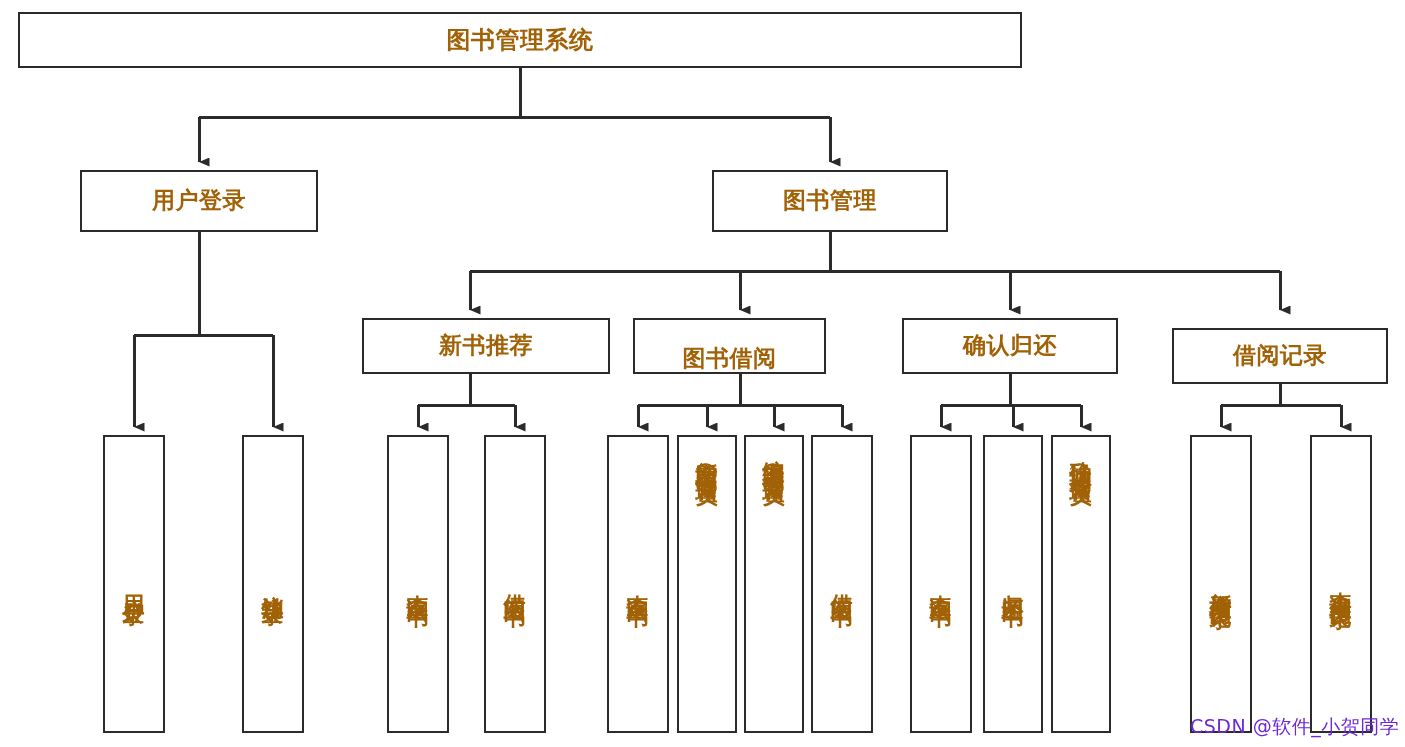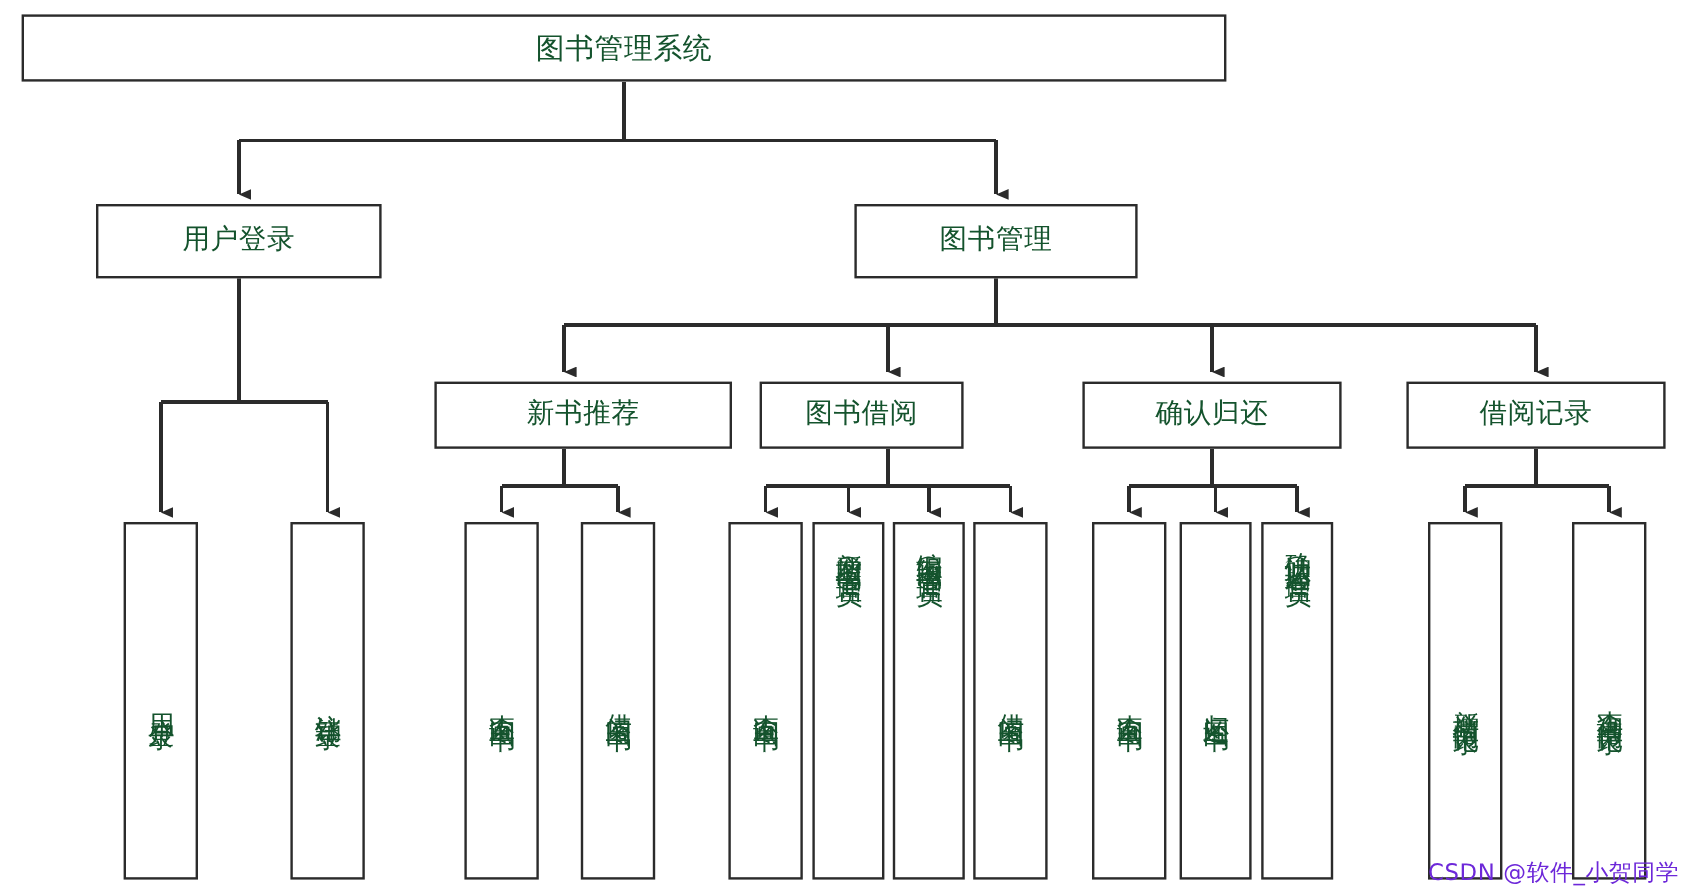--- a/index.html
+++ b/index.html
@@ -25,22 +25,23 @@
     pointer-events: none;
   }
   .node {
     position: absolute;
     box-sizing: border-box;
     border: 2.5px solid #2b2b2b;
     background: #ffffff;
     display: flex;
     align-items: center;
     justify-content: center;
-    color: #14532d;
+    color: #a16207;
     text-align: center;
+    font-weight: bold;
   }
   .node-label {
     display: block;
     line-height: 1.18;
     letter-spacing: 0.5px;
     white-space: nowrap;
   }
   
   .node.horiz .node-label {
     font-size: 23px;
@@ -141,27 +142,27 @@
   <div class="node horiz" style="left:80px; top:170px; width:238px; height:62px;">
     <span class="node-label">用户登录</span>
   </div>
   <div class="node horiz" style="left:712px; top:170px; width:236px; height:62px;">
     <span class="node-label">图书管理</span>
   </div>
 
   <div class="node horiz" style="left:362px; top:318px; width:248px; height:56px;">
     <span class="node-label">新书推荐</span>
   </div>
-  <div class="node horiz" style="left:633px; top:318px; width:170px; height:56px;">
+  <div class="node horiz" style="left:633px; top:318px; width:193px; height:56px;align-items:flex-end;">
     <span class="node-label">图书借阅</span>
   </div>
   <div class="node horiz" style="left:902px; top:318px; width:216px; height:56px;">
     <span class="node-label">确认归还</span>
   </div>
-  <div class="node horiz" style="left:1172px; top:318px; width:216px; height:56px;">
+  <div class="node horiz" style="left:1172px; top:328px; width:216px; height:56px;">
     <span class="node-label">借阅记录</span>
   </div>
 
   <div class="node vert centered" style="left:103px; top:435px; width:62px; height:298px;">
     <span class="node-label">用户登录</span>
   </div>
   <div class="node vert centered" style="left:242px; top:435px; width:62px; height:298px;">
     <span class="node-label">注销登录</span>
   </div>
 

